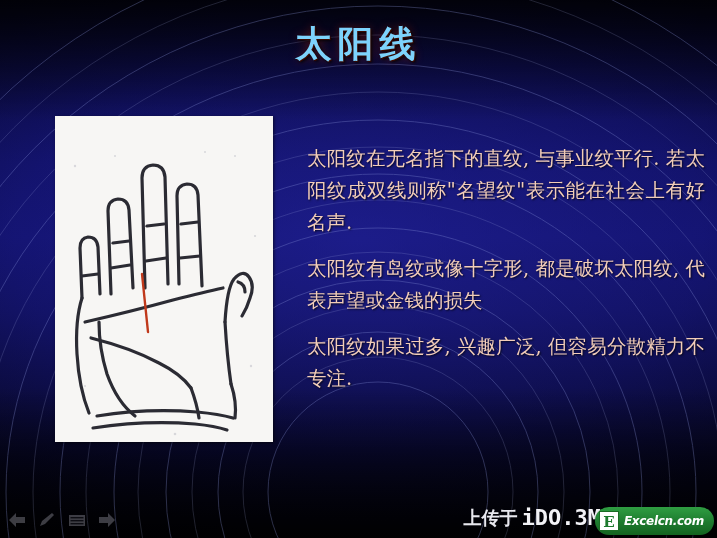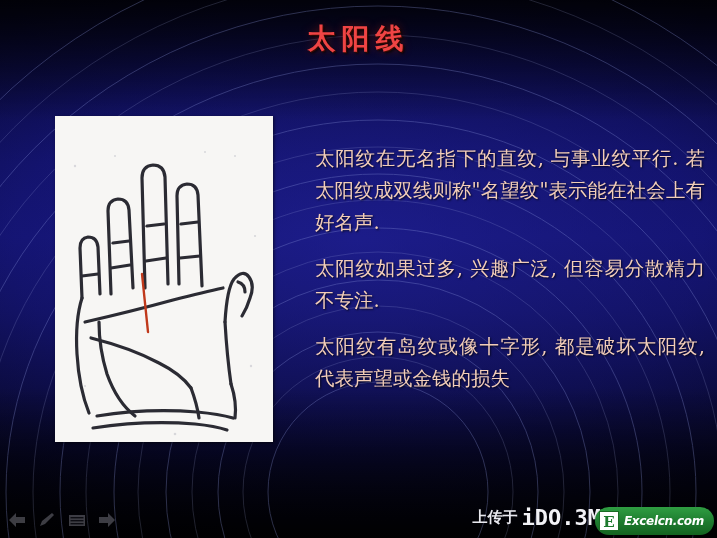--- a/index.html
+++ b/index.html
@@ -63,24 +63,24 @@
     pointer-events: none;
   }
 
   
   .title {
     position: absolute;
     left: 0; right: 0;
     top: 20px;
     text-align: center;
     font-family: "DejaVu Serif", "Liberation Serif", serif;
-    font-size: 28px;
+    font-size: 36px;
     font-weight: bold;
     letter-spacing: 6px;
-    color: #ef4444;
+    color: #7dd3fc;
     text-shadow:
       1px 1px 0 #3a0a00,
       2px 2px 3px rgba(0,0,0,0.85),
       0 0 10px rgba(200,40,0,0.45);
   }
 
   
   .pic-card {
     position: absolute;
     left: 55px;
@@ -99,21 +99,21 @@
     left: 307px;
     top: 143px;
     width: 398px;
     font-family: "DejaVu Serif", "Liberation Serif", serif;
     font-size: 19.5px;
     line-height: 32px;
     color: #f2cdb8;
     text-shadow: 1px 1px 2px rgba(0,0,0,0.75);
   }
   .body-text p {
-    margin: 0 0 14px 8px;
+    margin: 0 0 14px 0;
     text-align: justify;
     text-justify: inter-character;
   }
   .body-text p:last-child { margin-bottom: 0; }
 
   
   .footer-strip {
     position: absolute;
     left: 0; right: 0; bottom: 0;
     height: 52px;
@@ -122,21 +122,21 @@
     position: absolute;
     right: 10px;
     bottom: 8px;
     display: flex;
     align-items: center;
     gap: 4px;
     white-space: nowrap;
   }
   .upload-cn {
     font-family: "DejaVu Sans", "Liberation Sans", sans-serif;
-    font-size: 15px;
+    font-size: 18px;
     font-weight: bold;
     color: #e8e8ee;
   }
   .upload-url {
     font-family: "DejaVu Sans Mono", "Liberation Mono", monospace;
     font-size: 22px;
     font-weight: bold;
     letter-spacing: 0px;
     color: #f2f2f6;
   }
@@ -279,22 +279,22 @@
         <circle cx="120" cy="318" r="1.3"></circle>
         <circle cx="150" cy="36" r="1"></circle>
       </g>
 
       <line x1="87" y1="158" x2="93" y2="216" stroke="#c0391b" stroke-width="2.4" stroke-linecap="round"></line>
     </svg>
   </div>
 
   <div class="body-text">
     <p>太阳纹在无名指下的直纹, 与事业纹平行. 若太阳纹成双线则称"名望纹"表示能在社会上有好名声.</p>
+    <p>太阳纹有岛纹或像十字形, 都是破坏太阳纹, 代表声望或金钱的损失</p>
     <p>太阳纹如果过多, 兴趣广泛, 但容易分散精力不专注.</p>
-    <p>太阳纹有岛纹或像十字形, 都是破坏太阳纹, 代表声望或金钱的损失</p>
   </div>
 
   <div class="footer-strip">
 
     <div class="upload-text">
       <span class="upload-cn">上传于</span>
       <span class="upload-url">iDO.3MT.COM.CN</span>
     </div>
 
     <div class="watermark">

